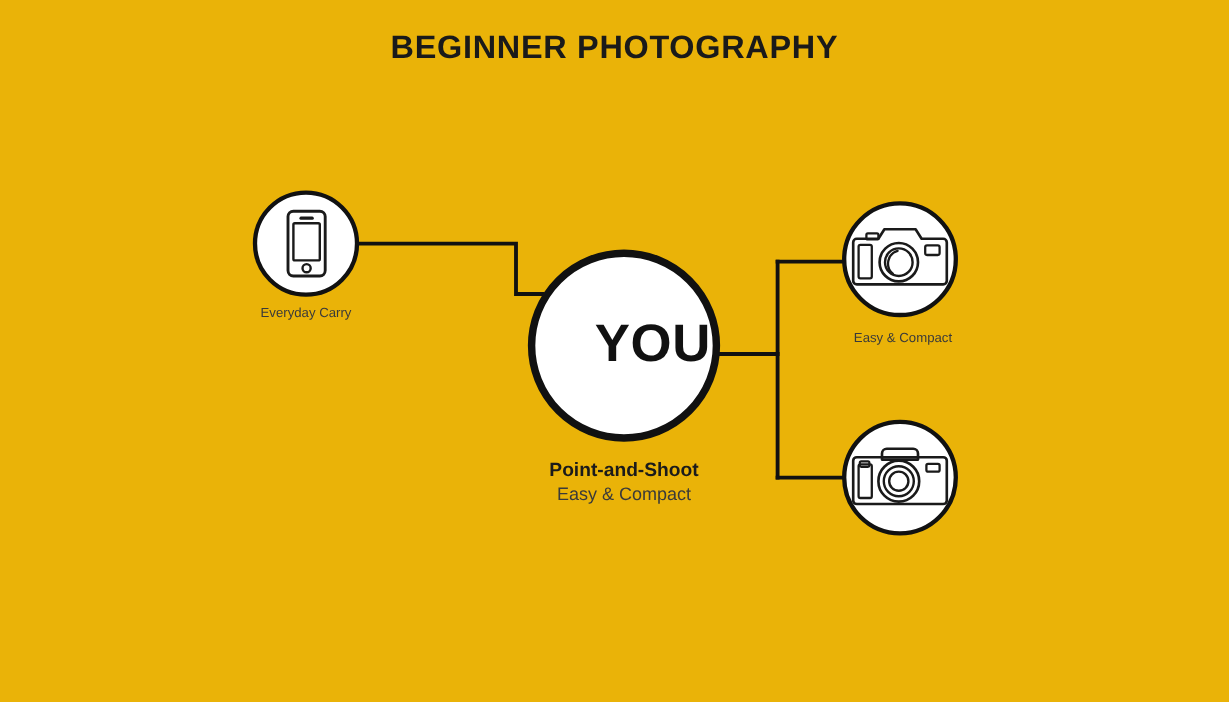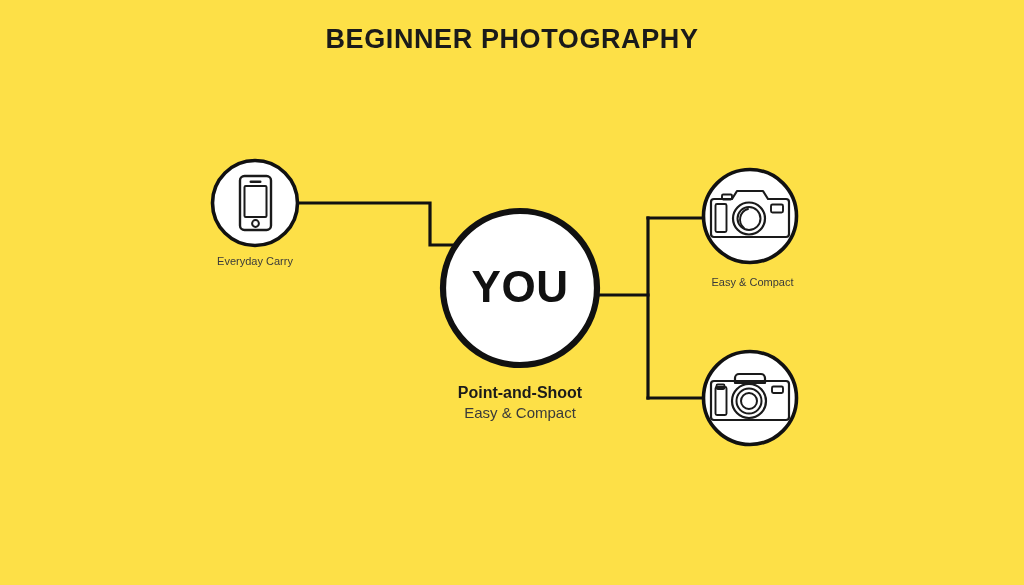--- a/index.html
+++ b/index.html
@@ -8,21 +8,21 @@
     background: #ffffff;
   }
   body {
     font-family: "Liberation Sans", sans-serif;
     -webkit-font-smoothing: antialiased;
   }
   #canvas {
     position: relative;
     width: 1024px;
     height: 585px;
-    background: #fde047;
+    background: #eab308;
     overflow: hidden;
   }
   #diagram-svg {
     position: absolute;
     left: 0;
     top: 0;
     width: 1024px;
     height: 585px;
   }
 
@@ -81,21 +81,21 @@
   }
   
   #label-mirrorless {
     left: 650px;
     top: 452px;
     width: 205px;
   }
 
   .center-text {
     position: absolute;
-    left: 430px;
+    left: 454px;
     top: 262px;
     width: 180px;
     text-align: center;
     font-size: 44px;
     font-weight: bold;
     letter-spacing: 0.5px;
     color: #111111;
   }
 </style>
 </head>

